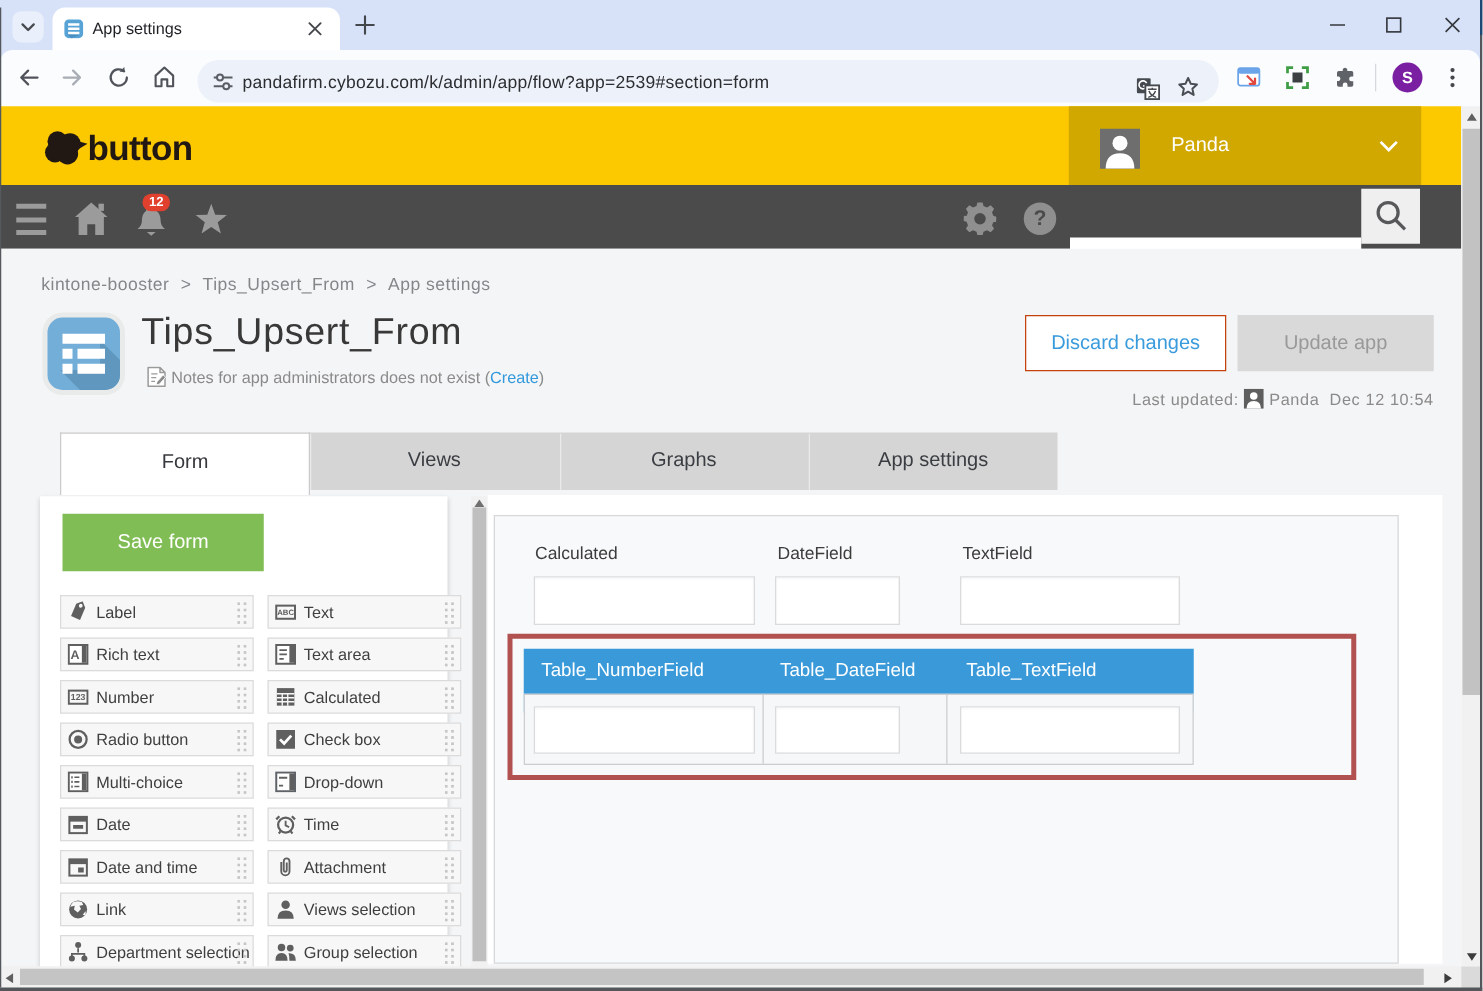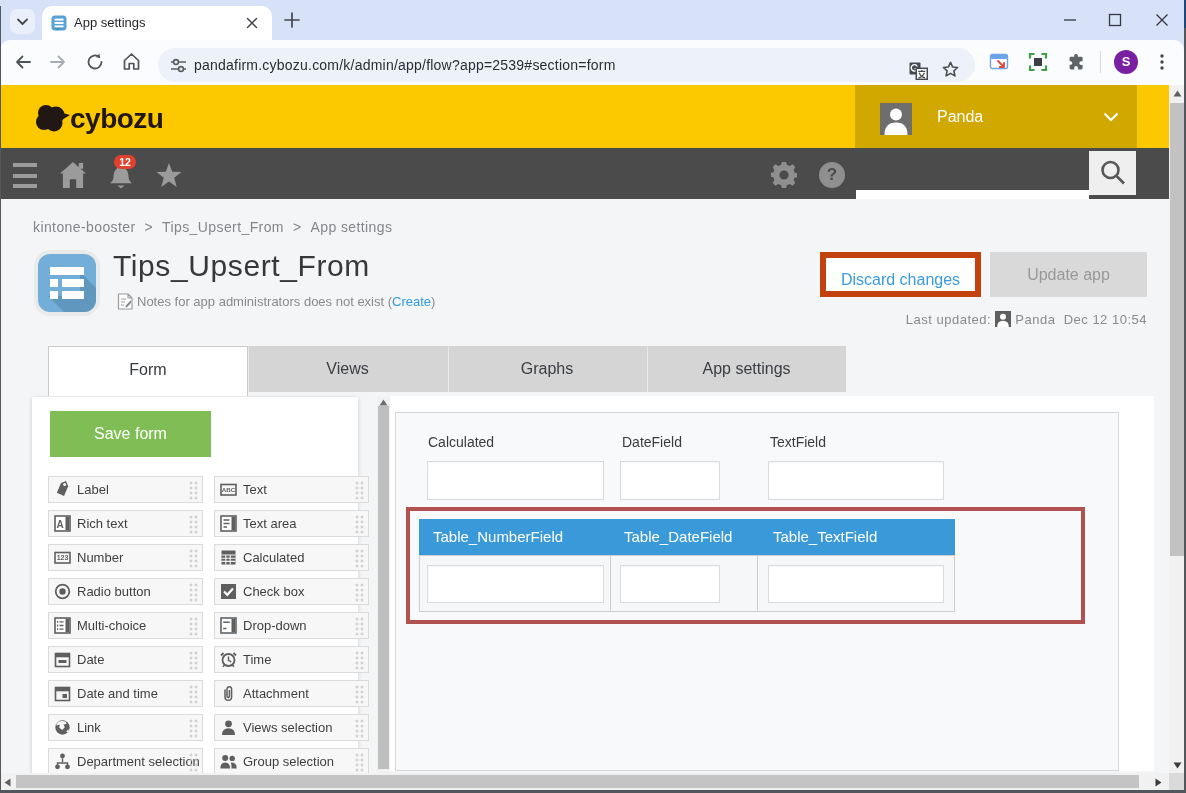--- a/index.html
+++ b/index.html
@@ -28,21 +28,21 @@
   #searchbox { left:856px; top:3px; width:233px; height:44px; background:#fff;margin-top:39px; }
   #searchtxt { left:11px; top:0; height:44px; line-height:44px; font-size:15px; color:#9b9b9b; }
   #magbtn { left:1089px; top:3px; width:47px; height:44px; background:#efefef; }
 
   
   #content { left:0; top:199px; width:1169px; height:594px; background:#f4f5f6; }
   #crumb { left:33px; top:20px; font-size:14px; color:#85868a; letter-spacing:0.4px; } #crumb .sep { margin:0 9px; }
   #appicon { left:34px; top:51px; width:66px; height:66px; background:#e9eaea; border-radius:16px; }
   #apptitle { left:113px; top:50px; font-size:30px; color:#383838; letter-spacing:0.6px; }
   #notes { left:137px; top:95px; font-size:13px; color:#8a8a8a; }
-  #discard { left:820px; top:53px; width:161px; height:45px; background:#fff; border:6px solid #c2410c; color:#3a9bdc; font-size:16px; text-align:center; line-height:43px; }
+  #discard { left:820px; top:53px; width:161px; height:45px; background:#fff; border:1px solid #c2410c; color:#3a9bdc; font-size:16px; text-align:center; line-height:43px; }
   #update { left:990px; top:53px; width:157px; height:45px; background:#d9d9d9; color:#999; font-size:16px; text-align:center; line-height:45px; }
   #lastupd { right:22px; top:112px; font-size:13px; color:#8a8a8a; letter-spacing:0.5px; }
 
   
   #tabstrip { left:48px; top:147px; width:798px; height:46px; background:#d5d5d5; }
   .tab { top:147px; height:46px; line-height:46px; text-align:center; font-size:16px; color:#3a3d42; }
   #tabform { left:48px; width:200px; height:50px; background:#fff; border:1px solid #cbcbcb; border-bottom:none; z-index:3; color:#36393d; }
 
   
   #palette { left:32px; top:198px; width:326px; height:396px; background:#fff; box-shadow:0 1px 4px rgba(0,0,0,0.18); z-index:2; }
@@ -167,21 +167,21 @@
 </div>
 
 <div id="yhead" class="abs">
   <svg class="abs" style="left:35px;top:17px;" width="36" height="32" viewBox="0 0 36 32">
     <circle cx="11" cy="11" r="8" fill="#221813"></circle>
     <circle cx="21" cy="13" r="8.5" fill="#221813"></circle>
     <circle cx="9" cy="20" r="8" fill="#221813"></circle>
     <circle cx="19" cy="21" r="8.5" fill="#221813"></circle>
     <path d="M24 10 L35 13 L25 19 Z" fill="#221813"></path>
   </svg>
-  <div id="logotext" class="abs">cybozu</div>
+  <div id="logotext" class="abs">button</div>
   <div id="pandabtn" class="abs">
     <div id="avatar" class="abs">
       <svg width="32" height="32" viewBox="0 0 32 32">
           <circle cx="16" cy="11.5" r="6" fill="#fff"></circle>
           <path d="M4.5 32 Q4.5 19.5 16 19.5 Q27.5 19.5 27.5 32 Z" fill="#fff"></path>
         </svg>
     </div>
     <div id="pandatxt" class="abs">Panda</div>
     <svg class="abs" style="left:248px;top:27px;" width="16" height="10" viewBox="0 0 16 10">
         <path d="M1.5 1.5 L8 8 L14.5 1.5" stroke="#fff" stroke-width="2.2" fill="none"></path>

